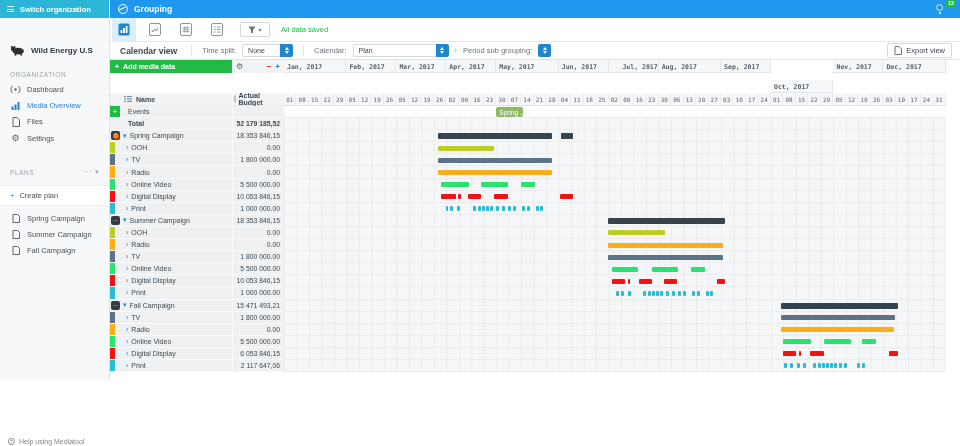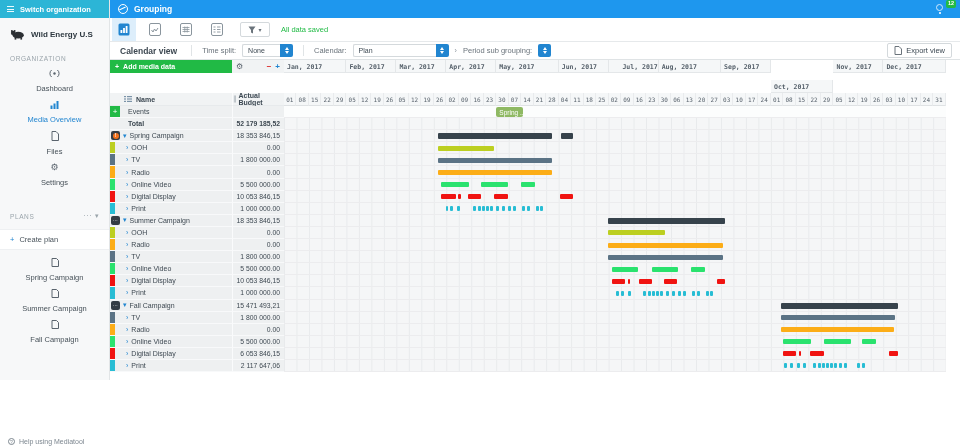--- a/index.html
+++ b/index.html
@@ -4,23 +4,23 @@
 <style>
   *{margin:0;padding:0;box-sizing:border-box;}
   html,body{width:960px;height:446px;overflow:hidden;background:#fff;}
   .app{position:relative;width:960px;height:446px;font-family:"Liberation Sans",sans-serif;color:#3c4852;background:#fff;overflow:hidden;}
 
   
   .sidebar{position:absolute;left:0;top:0;width:110px;height:380px;background:#f7f8f9;border-right:1px solid #e2e5e7;}
   .sidebar-top{height:18px;background:#2cb5d6;color:#fff;display:flex;align-items:center;padding:0 7px;gap:6px;font-size:7.5px;font-weight:bold;}
   .hamburger{display:flex;flex-direction:column;gap:1.5px;}
   .hamburger span{display:block;width:7px;height:1px;background:#eafafd;}
-  .org-row{display:flex;align-items:center;gap:5px;padding:11px 8px 9px 10px;font-size:8px;font-weight:bold;color:#2d3840;}
+  .org-row{display:flex;align-items:center;gap:5px;padding:11px 8px 9px 10px;font-size:8px;font-weight:bold;color:#2d3840;margin-top:16px;}
   .side-section{padding:6px 10px 3px;font-size:6.5px;letter-spacing:.6px;color:#9aa4ab;display:flex;align-items:center;justify-content:space-between;}
-  .side-item{display:flex;align-items:center;gap:6px;padding:3.5px 10px;font-size:7.5px;color:#48525a;cursor:pointer;flex-direction:column;}
+  .side-item{display:flex;align-items:center;gap:6px;padding:3.5px 10px;font-size:7.5px;color:#48525a;cursor:pointer;}
   .side-item.active{color:#2185d0;}
   .side-item .ic{width:11px;display:flex;justify-content:center;}
   .create-plan{background:#fff;border-top:1px solid #eef0f2;border-bottom:1px solid #eef0f2;padding:5px 10px;font-size:7.5px;color:#4a545c;display:flex;gap:5px;align-items:center;margin:6px 0 4px;}
   .create-plan b{color:#2185d0;font-weight:normal;}
   .help-link{position:absolute;left:8px;top:438px;font-size:7px;color:#7d8790;display:flex;gap:4px;align-items:center;}
 
   
   .main{position:absolute;left:110px;top:0;width:850px;height:446px;}
   .main-top{height:18px;background:#1e97ee;color:#fff;display:flex;align-items:center;padding:0 8px;gap:6px;font-size:8.5px;font-weight:bold;}
   .logo-circle{width:10px;height:10px;border-radius:50%;border:1.5px solid #fff;position:relative;}

